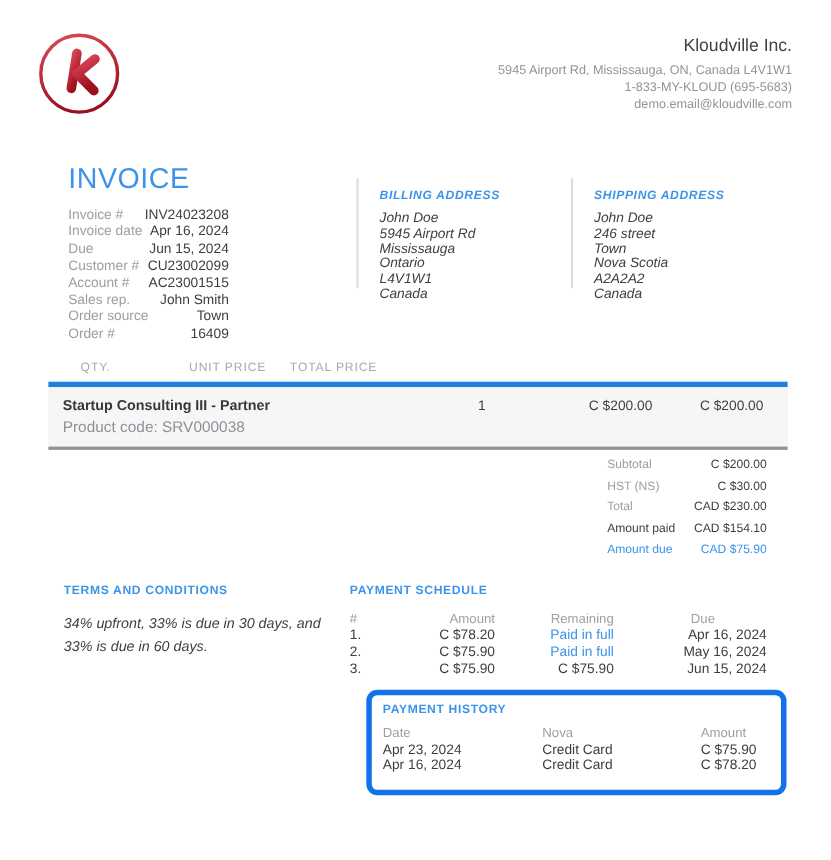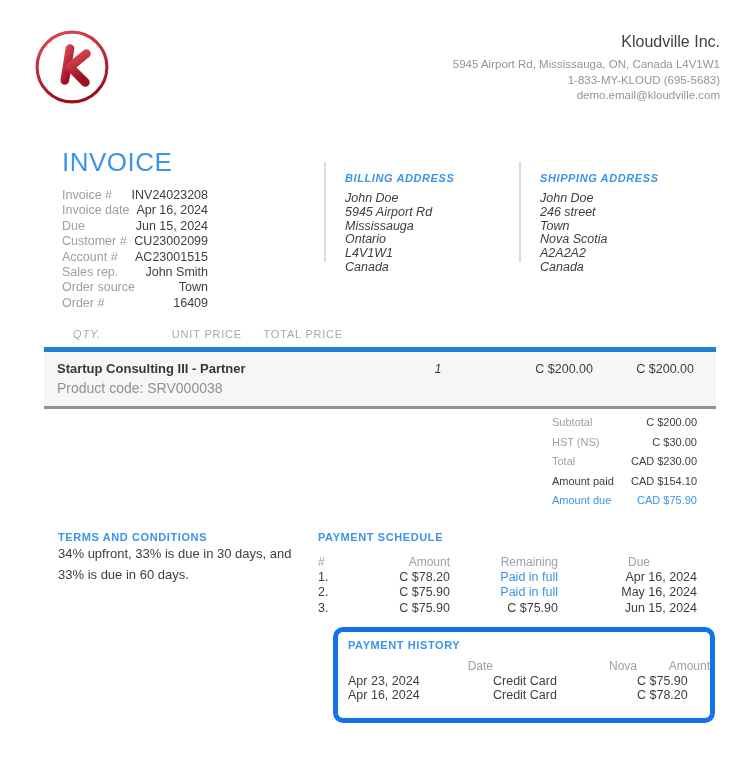--- a/index.html
+++ b/index.html
@@ -29,57 +29,57 @@
   .sec-title { font-size:11px; font-weight:700; letter-spacing:.6px; color:#3b94ea; }
   .addr-lines { margin-top:8px; }
   .addr-line { font-size:12.5px; line-height:13.8px; color:#3b3e42; }
 
   
   .items { position:absolute; left:44px; top:328px; width:672px; }
   .items-head { display:flex; padding:0 22px 0 13px; color:#a4a9ae; font-size:11px; letter-spacing:.8px; }
   .items-bar { height:5px; background:#1f7fd9; margin-top:7px; }
   .item-row { display:flex; padding:9px 22px 10px 13px; background:#f6f6f7; border-bottom:3px solid #8f9397; }
   .c-desc { flex:1; }
-  .c-qty { width:60px; text-align:center;font-style:italic; }
+  .c-qty { width:60px; text-align:center; }
   .c-unit { width:125px; text-align:right; }
   .c-total { width:101px; text-align:right; }
   .item-name { font-size:13px; font-weight:700; color:#35383b; }
   .item-code { font-size:14px; color:#8d9298; margin-top:4px; }
   .item-num { font-size:12.5px; color:#3b3e42; padding-top:1px; }
 
   
   .totals { position:absolute; left:552px; top:413px; width:145px; }
   .tot-row { display:flex; justify-content:space-between; line-height:19.6px; font-size:11px; }
   .tot-label.muted { color:#9aa0a5; }
   .tot-label.dark { color:#3b3e42; }
   .tot-value { color:#3b3e42; }
   .tot-row.accent .tot-label, .tot-row.accent .tot-value { color:#3b94ea; }
 
   
   .terms { position:absolute; left:58px; top:531px; width:262px; }
-  .terms-text { font-size:13px; line-height:21px; color:#3b3e42; }
+  .terms-text { margin-top:13px; font-size:13px; line-height:21px; color:#3b3e42;font-style:italic; }
 
   
   .schedule { position:absolute; left:318px; top:531px; }
   .ps-table { margin-top:12px; }
   .ps-row { display:flex; width:379px; font-size:12.5px; line-height:15.3px; color:#3b3e42; }
   .ps-row.head { color:#9ba1a8; font-size:12px; line-height:15px; }
   .ps-c1 { width:30px; text-align:left; }
   .ps-c2 { width:102px; text-align:right; }
   .ps-c3 { width:108px; text-align:right; }
   .ps-c4 { width:139px; text-align:right; }
   .ps-row.head .ps-c4 { text-align:left; padding-left:70px; }
   .paid { color:#3b94ea; }
 
   
   .history { position:absolute; left:303px; top:627px; width:382px; height:96px;
              border:5px solid #1372ea; border-radius:10px; background:#fff; padding:7px 0 0 10px;margin-left:30px; }
   .ph-table { margin-top:8px; }
   .ph-row { display:flex; font-size:12.5px; line-height:14.5px; color:#3b3e42; }
-  .ph-row.head { color:#9ba1a8; font-size:12px;text-align:right; }
+  .ph-row.head { color:#9ba1a8; font-size:12px; }
   .ph-c1 { width:145px; } .ph-c2 { width:144px; } .ph-c3 { flex:1; }
 </style>
 </head>
 <body>
 
 <div class="page">
 
   <div class="logo-wrap">
     <span>
       <svg width="78" height="78" viewBox="0 0 76 76">

